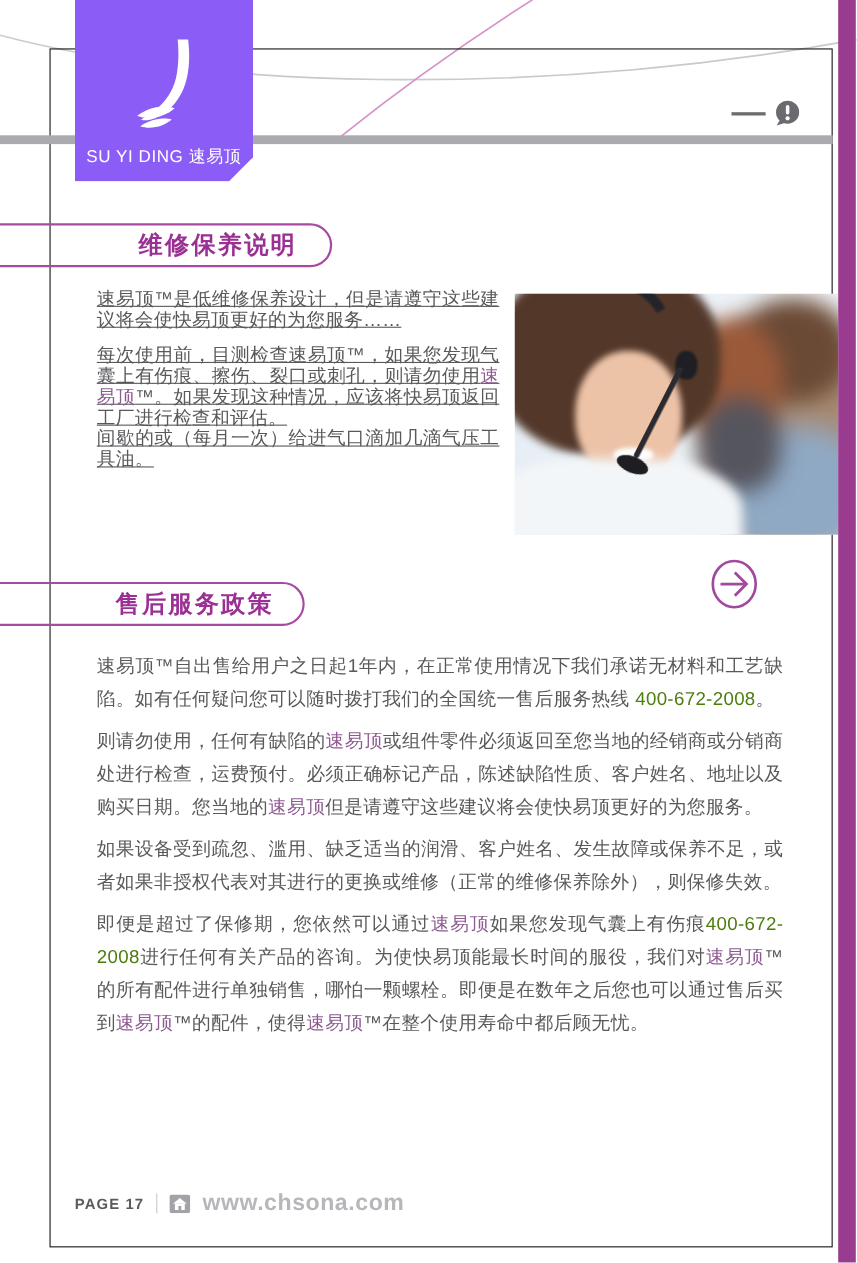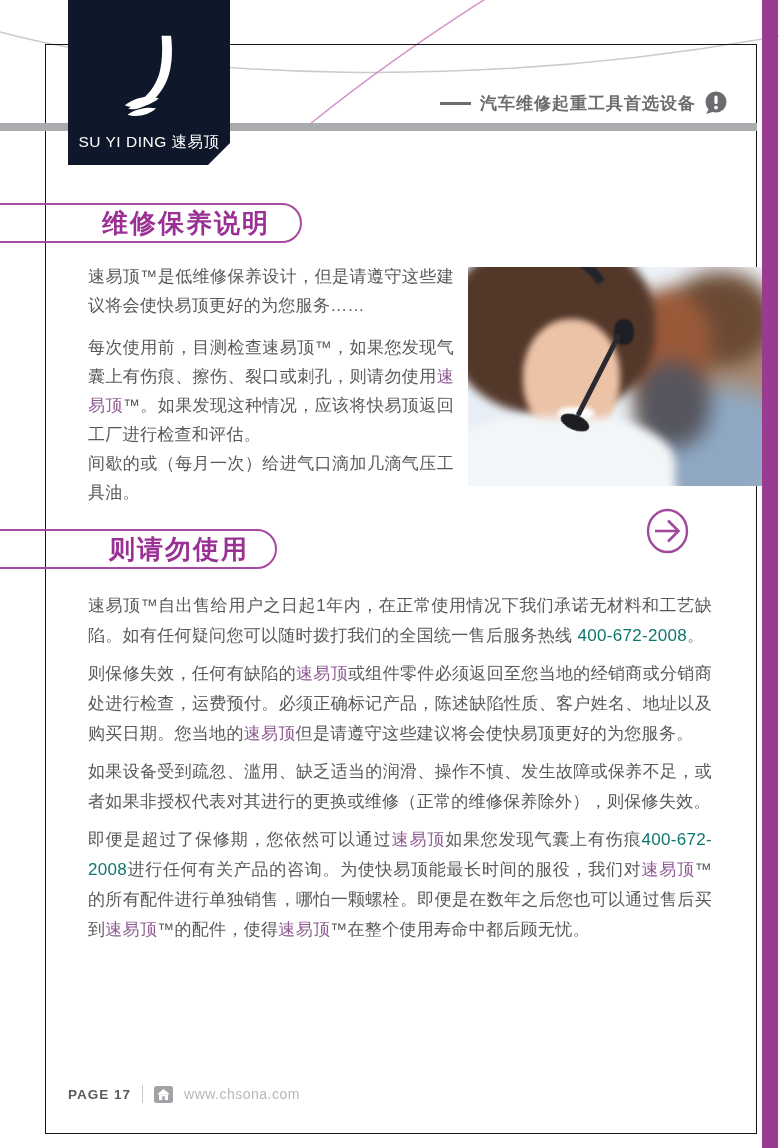--- a/index.html
+++ b/index.html
@@ -14,49 +14,49 @@
   .frame { position:absolute; left:45px; top:44px; width:712px; height:1090px;
            border:1px solid #151515; z-index:2; }
 
   
   .gray-bar { position:absolute; left:0; top:123px; width:757px; height:8px; background:#a9abae; z-index:3; }
 
   
   .right-bar { position:absolute; left:762px; top:0; width:16px; height:1148px; background:#993b8e; z-index:8; }
 
   
-  .logo-block { position:absolute; left:68px; top:0; width:162px; height:165px; background:#0f172a; z-index:5;
+  .logo-block { position:absolute; left:68px; top:0; width:162px; height:165px; background:#8b5cf6; z-index:5;
                 clip-path: polygon(0 0, 100% 0, 100% calc(100% - 22px), calc(100% - 22px) 100%, 0 100%); }
   .logo-glyph { position:absolute; left:50px; top:34px; width:68px; height:92px; }
   .logo-text { position:absolute; left:0; bottom:12px; width:100%; text-align:center;
                color:#fff; font-size:15.5px; letter-spacing:0.5px; font-weight:400; }
 
   
   .tagline { position:absolute; top:91px; right:52px; height:24px; display:flex; align-items:center; gap:9px; z-index:4; }
   .tagline .dash { width:31px; height:3px; background:#6b6c6f; }
   .tagline .txt { color:#6b6c6f; font-size:17px; font-weight:600; letter-spacing:1px; }
   .excl { width:22px; height:24px; }
 
   
   .pill { position:absolute; left:-34px; height:40px; border:2.5px solid #a849a2; border-radius:24px;
           background:transparent; display:flex; align-items:center; justify-content:flex-end; z-index:4; }
-  .pill .t { color:#9b3094; font-size:26px; font-weight:bold; letter-spacing:2px;
+  .pill .t { color:#9b3094; font-size:22px; font-weight:bold; letter-spacing:2px;
              font-family:"Liberation Sans","DejaVu Sans",sans-serif; }
   .pill1 { top:203px; width:336px; padding-right:30px; }
   .pill2 { top:529px; width:311px; padding-right:26px; }
 
   
   .sec-text { position:absolute; color:#59595c; font-size:17px; z-index:4; letter-spacing:0.3px; }
-  .sec1 { left:88px; top:262px; width:366px; line-height:29px; }
+  .sec1 { left:88px; top:262px; width:366px; line-height:19px;text-decoration:underline; }
   .sec2 { left:88px; top:591px; width:624px; line-height:30px; }
   .sec-text p { margin:0; text-align:justify; }
   .sec1 p:first-child { margin-bottom:13px; }
   .sec2 p { margin-bottom:8px; }
   .sec-text .hl { color:#8d5a92; }
-  .sec-text .num { color:#0f766e; }
+  .sec-text .num { color:#4d7c0f; }
 
   
   .photo { position:absolute; left:468px; top:267px; width:294px; height:219px; overflow:hidden; z-index:6;
            background:linear-gradient(115deg,#e4ecf4 0%,#eef3f8 55%,#f7fafc 100%); }
   .photo div { position:absolute; }
   .b-person-r  { right:-28px; top:28px;  width:150px; height:210px; background:#a98a72; border-radius:50%; filter:blur(11px); }
   .b-hair-r    { right:-14px; top:4px;   width:110px; height:95px;  background:#6b4a35; border-radius:50%; filter:blur(10px); }
   .b-shirt-r   { right:-30px; top:120px; width:140px; height:120px; background:#8fa9c4; border-radius:45%; filter:blur(12px); }
   .b-hair-m    { left:152px;  top:22px;  width:92px;  height:112px; background:#9a5a3a; border-radius:50%; filter:blur(9px); }
   .b-dark-m    { left:168px;  top:95px;  width:74px;  height:85px;  background:#55555e; border-radius:45%; filter:blur(10px); }
@@ -72,21 +72,21 @@
   .h-mic       { left:92px;   top:148px; width:30px;  height:15px;  background:#1e1e22; border-radius:50%;
                  transform:rotate(22deg); filter:blur(0.5px); }
 
   
   .arrow-ic { position:absolute; left:646px; top:508px; width:43px; height:46px; z-index:4; cursor:pointer; }
 
   
   .footer { position:absolute; left:68px; top:1083px; height:22px; display:flex; align-items:center; gap:11px; z-index:4; }
   .footer .pg { color:#5a5b5e; font-size:13.5px; font-weight:600; letter-spacing:1px;text-align:center; }
   .footer .vdiv { width:1px; height:18px; background:#c9cacc; }
-  .footer .site { color:#b5b7ba; font-size:14px; letter-spacing:0.5px; text-decoration:none; }
+  .footer .site { color:#b5b7ba; font-size:21px; letter-spacing:0.5px; text-decoration:none;font-weight:bold; }
   .home-ic { width:19px; height:17px; display:block; }
 </style>
 </head>
 <body>
 
 <div class="page">
 
   <svg class="deco" viewBox="0 0 779 260">
     <path d="M0,32 C180,80 480,90 779,36" fill="none" stroke="#c9cacc" stroke-width="1.5"></path>
     <path d="M310,124 Q392,58 490,-4" fill="none" stroke="#d693c8" stroke-width="1.5"></path>
@@ -102,21 +102,20 @@
     <svg class="logo-glyph" viewBox="0 0 100 130">
       <path d="M78,0 C82,34 78,66 58,88 C48,99 36,106 24,108 C20,108.5 17,108 15,107 C34,97 52,82 60,58 C65,42 66,20 64,0 Z" fill="#fff"></path>
       <path d="M10,102 C26,90 46,87 60,92 C48,103 26,109 10,102 Z" fill="#fff"></path>
       <path d="M14,116 C28,106 46,104 56,107 C46,116 28,121 14,116 Z" fill="#fff"></path>
     </svg>
     <div class="logo-text">SU YI DING 速易顶</div>
   </div>
 
   <div class="tagline">
     <span class="dash"></span>
-    <span class="txt">汽车维修起重工具首选设备</span>
     <svg class="excl" viewBox="0 0 22 24">
       <circle cx="11" cy="11" r="10.5" fill="#6a6b6e"></circle>
       <polygon points="4,18 1,23 9,20.5" fill="#6a6b6e"></polygon>
       <rect x="9.4" y="4.5" width="3.2" height="8.5" rx="1.6" fill="#fff"></rect>
       <circle cx="11" cy="16.6" r="1.9" fill="#fff"></circle>
     </svg>
   </div>
 
   <div class="pill pill1">
     <span class="t">维修保养说明</span>
@@ -144,27 +143,27 @@
     <div class="h-mic"></div>
   </div>
 
   <svg class="arrow-ic" viewBox="0 0 43 46">
     <ellipse cx="21.5" cy="23" rx="19.5" ry="21" fill="none" stroke="#a14a9d" stroke-width="2.4"></ellipse>
     <line x1="9" y1="23" x2="31" y2="23" stroke="#a14a9d" stroke-width="2.6"></line>
     <polyline points="22,12.5 32.5,23 22,33.5" fill="none" stroke="#a14a9d" stroke-width="2.6"></polyline>
   </svg>
 
   <div class="pill pill2">
-    <span class="t">则请勿使用</span>
+    <span class="t">售后服务政策</span>
   </div>
 
   <div class="sec-text sec2">
       <p><span>速易顶™自出售给用户之日起1年内，在正常使用情况下我们承诺无材料和工艺缺陷。如有任何疑问您可以随时拨打我们的全国统一售后服务热线 </span><span class="num">400-672-2008</span><span>。</span></p>
-      <p><span>则保修失效，任何有缺陷的</span><span class="hl">速易顶</span><span>或组件零件必须返回至您当地的经销商或分销商处进行检查，运费预付。必须正确标记产品，陈述缺陷性质、客户姓名、地址以及购买日期。您当地的</span><span class="hl">速易顶</span><span>但是请遵守这些建议将会使快易顶更好的为您服务。</span></p>
-      <p><span>如果设备受到疏忽、滥用、缺乏适当的润滑、操作不慎、发生故障或保养不足，或者如果非授权代表对其进行的更换或维修（正常的维修保养除外），则保修失效。</span></p>
+      <p><span>则请勿使用，任何有缺陷的</span><span class="hl">速易顶</span><span>或组件零件必须返回至您当地的经销商或分销商处进行检查，运费预付。必须正确标记产品，陈述缺陷性质、客户姓名、地址以及购买日期。您当地的</span><span class="hl">速易顶</span><span>但是请遵守这些建议将会使快易顶更好的为您服务。</span></p>
+      <p><span>如果设备受到疏忽、滥用、缺乏适当的润滑、客户姓名、发生故障或保养不足，或者如果非授权代表对其进行的更换或维修（正常的维修保养除外），则保修失效。</span></p>
       <p><span>即便是超过了保修期，您依然可以通过</span><span class="hl">速易顶</span><span>如果您发现气囊上有伤痕</span><span class="num">400-672-2008</span><span>进行任何有关产品的咨询。为使快易顶能最长时间的服役，我们对</span><span class="hl">速易顶</span><span>™的所有配件进行单独销售，哪怕一颗螺栓。即便是在数年之后您也可以通过售后买到</span><span class="hl">速易顶</span><span>™的配件，使得</span><span class="hl">速易顶</span><span>™在整个使用寿命中都后顾无忧。</span></p>
     </div>
 
   <div class="footer">
     <span class="pg">PAGE 17</span>
     <span class="vdiv"></span>
     <svg class="home-ic" viewBox="0 0 19 17">
       <rect x="0" y="0" width="19" height="17" rx="2.5" fill="#a1a3a6"></rect>
       <polygon points="9.5,3 3.2,8.3 15.8,8.3" fill="#fff"></polygon>
       <rect x="5" y="8.3" width="9" height="5.7" fill="#fff"></rect>

